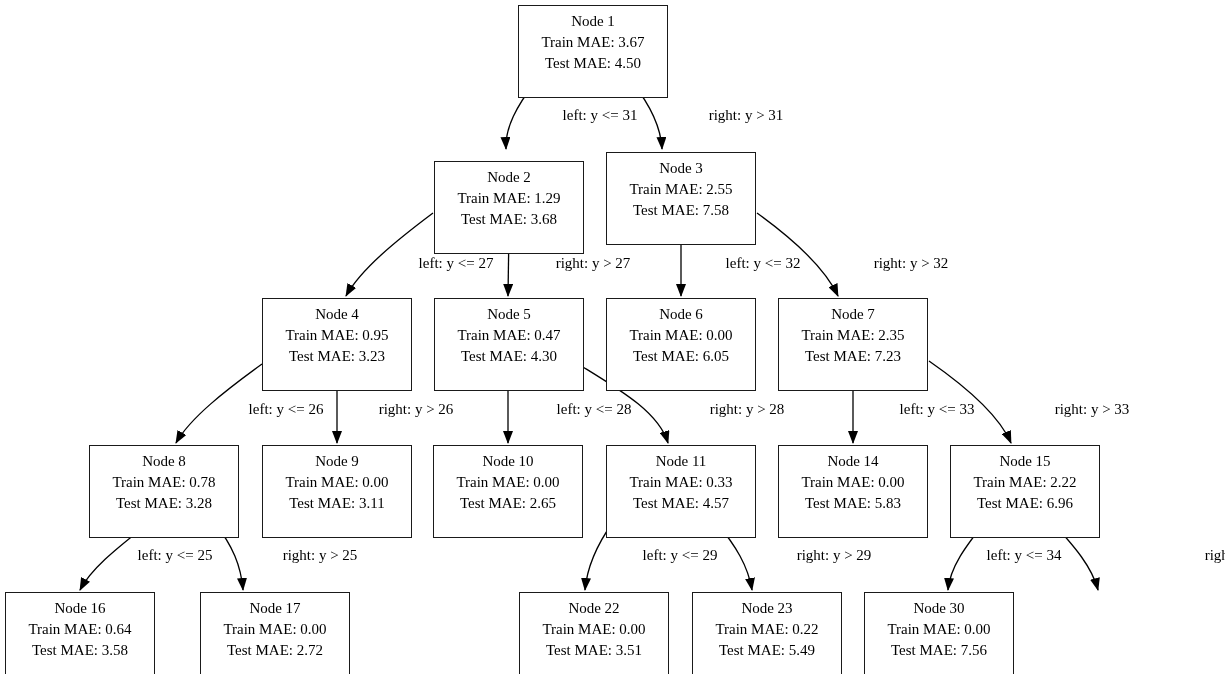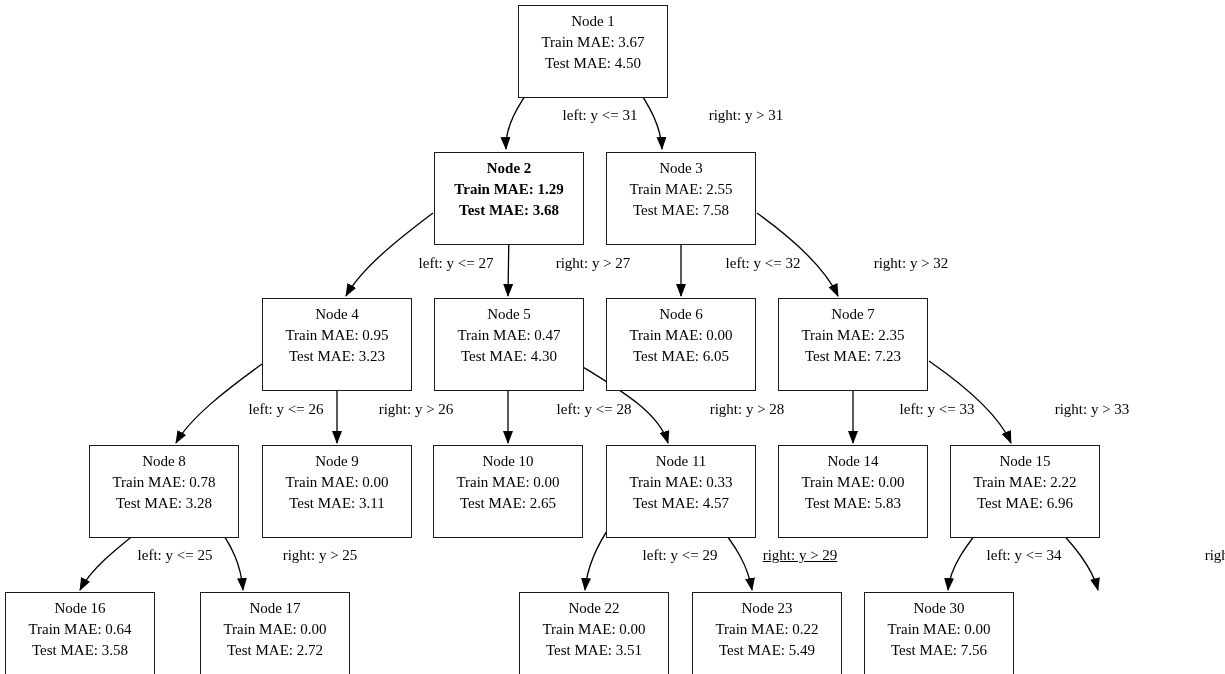--- a/index.html
+++ b/index.html
@@ -80,29 +80,29 @@
     <div class="edge-label" style="left: 911px; top: 254px;">right: y &gt; 32</div>
     <div class="edge-label" style="left: 286px; top: 400px;">left: y &lt;= 26</div>
     <div class="edge-label" style="left: 416px; top: 400px;">right: y &gt; 26</div>
     <div class="edge-label" style="left: 594px; top: 400px;">left: y &lt;= 28</div>
     <div class="edge-label" style="left: 747px; top: 400px;">right: y &gt; 28</div>
     <div class="edge-label" style="left: 937px; top: 400px;">left: y &lt;= 33</div>
     <div class="edge-label" style="left: 1092px; top: 400px;">right: y &gt; 33</div>
     <div class="edge-label" style="left: 175px; top: 546px;">left: y &lt;= 25</div>
     <div class="edge-label" style="left: 320px; top: 546px;">right: y &gt; 25</div>
     <div class="edge-label" style="left: 680px; top: 546px;">left: y &lt;= 29</div>
-    <div class="edge-label" style="left: 800px; top: 546px; text-decoration: underline;">right: y &gt; 29</div>
+    <div class="edge-label" style="left: 834px; top: 546px;">right: y &gt; 29</div>
     <div class="edge-label" style="left: 1024px; top: 546px;">left: y &lt;= 34</div>
     <div class="edge-label" style="left: 1242px; top: 546px;">right: y &gt; 34</div>
     <div class="node" style="left: 518px; top: 5px;">
       <div>Node 1</div>
       <div>Train MAE: 3.67</div>
       <div>Test MAE: 4.50</div>
     </div>
-    <div class="node" style="left: 434px; top: 152px; font-weight: bold;">
+    <div class="node" style="left: 434px; top: 161px;">
       <div>Node 2</div>
       <div>Train MAE: 1.29</div>
       <div>Test MAE: 3.68</div>
     </div>
     <div class="node" style="left: 606px; top: 152px;">
       <div>Node 3</div>
       <div>Train MAE: 2.55</div>
       <div>Test MAE: 7.58</div>
     </div>
     <div class="node" style="left: 262px; top: 298px;">

